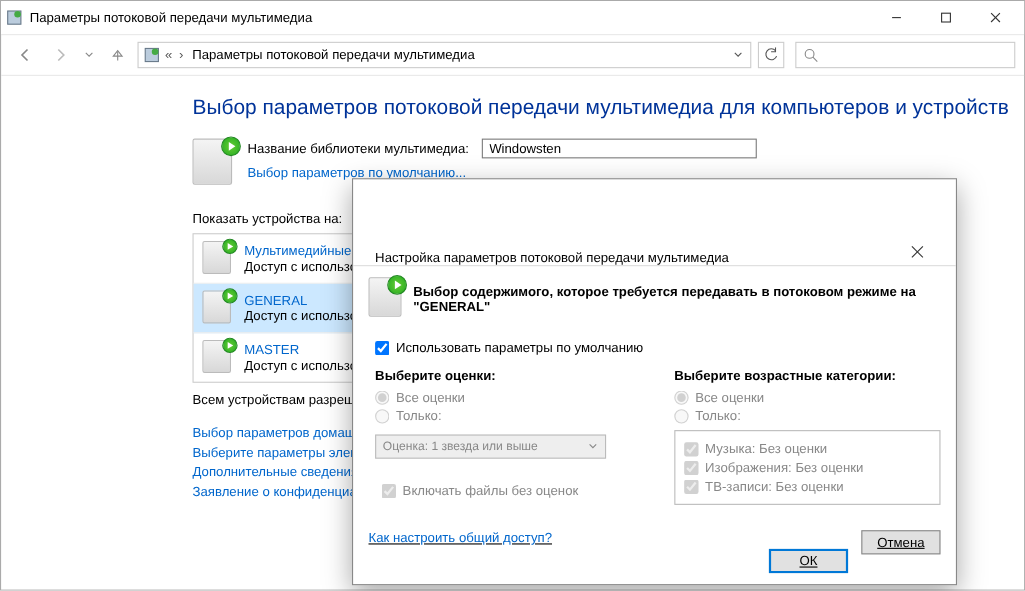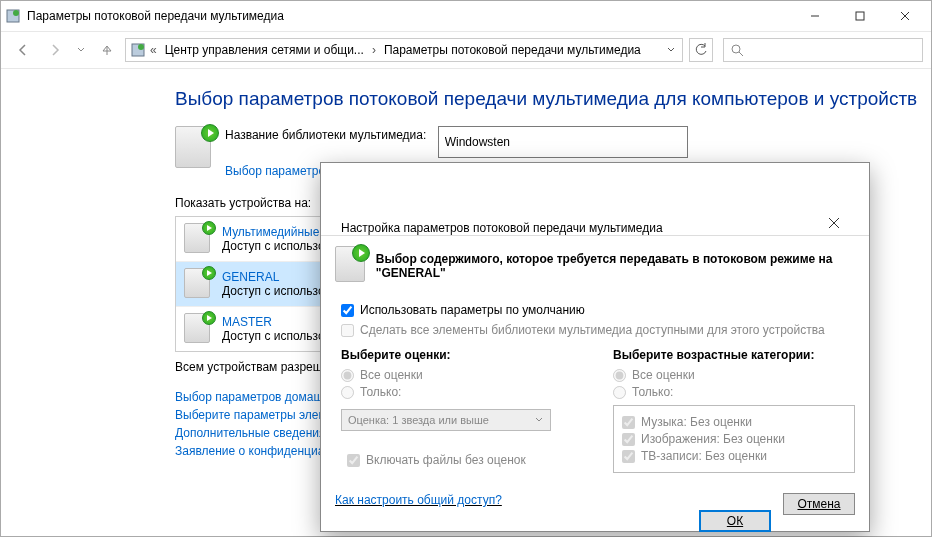--- a/index.html
+++ b/index.html
@@ -19,21 +19,21 @@
   .searchbox { width: 200px; height: 24px; border: 1px solid #ccc; display: flex; align-items: center; padding: 0 6px; margin-left: 6px; color: #888; }
   .searchbox .ph { flex:1; }
   .content { flex: 1; padding: 18px 10px 10px 174px; position: relative; }
   .heading { color: #003399; font-size: 19px; line-height: 1.3; margin-bottom: 14px; }
   .row1 { display: flex; align-items: flex-start; gap: 10px; }
   .device-icon { width: 40px; height: 48px; position: relative; }
   .device-icon .box { width: 36px; height: 42px; background: linear-gradient(#f4f4f4,#d8d8d8); border: 1px solid #bbb; border-radius: 2px; position: relative; }
   .device-icon .play { position: absolute; top: -2px; right: -4px; width: 18px; height: 18px; border-radius: 50%; background: radial-gradient(#6c3,#2a2); border: 1px solid #282; display: flex; align-items: center; justify-content: center;}
   .device-icon .play::after { content:""; border-left: 6px solid #fff; border-top: 4px solid transparent; border-bottom: 4px solid transparent; margin-left: 2px; }
   .libname-label { display: inline-block; padding-top: 2px; }
-  .libname-input { border: 1px solid #7a7a7a; height: 32px; width: 250px; padding: 0 6px; margin-left: 8px; vertical-align: top; }
+  .libname-input { border: 1px solid #7a7a7a; height: 18px; width: 250px; padding: 0 6px; margin-left: 8px; vertical-align: top; }
   .link { color: #0066cc; cursor: pointer; }
   .section-label { margin-top: 18px; margin-bottom: 6px; }
   .device-list { border: 1px solid #ccc; width: 540px; }
   .device-item { display: flex; align-items: center; gap: 10px; padding: 6px 8px; border-bottom: 1px solid #eee; }
   .device-item:last-child { border-bottom: none; }
   .device-item.selected { background: #cce8ff; }
   .device-item .dicon { width: 28px; height: 32px; position: relative; }
   .device-item .dicon .db { width: 26px; height: 30px; background: linear-gradient(#f4f4f4,#d8d8d8); border: 1px solid #bbb; border-radius: 2px; }
   .device-item .dicon .play { position: absolute; top: -2px; right: -4px; width: 14px; height: 14px; border-radius: 50%; background: radial-gradient(#6c3,#2a2); border: 1px solid #282; display: flex; align-items: center; justify-content: center;}
   .device-item .dicon .play::after { content:""; border-left: 5px solid #fff; border-top: 3px solid transparent; border-bottom: 3px solid transparent; margin-left:1px; }
@@ -123,21 +123,20 @@
       </div>
 
     <div class="breadcrumb">
       <span class="title-icon">
           <svg width="14" height="14">
             <rect x="1" y="1" width="12" height="12" fill="#bcd" stroke="#678"></rect>
             <circle cx="10" cy="4" r="3" fill="#4a4"></circle>
           </svg>
         </span>
       <span class="sep">«</span>
-      <span class="crumb">Центр управления сетями и общи...</span>
       <span class="sep">›</span>
       <span class="crumb">Параметры потоковой передачи мультимедиа</span>
       <span class="bc-chevron">
           <svg width="10" height="10">
             <path d="M2 3 L5 6 L8 3" fill="none" stroke="#555"></path>
           </svg>
         </span>
     </div>
     <div class="refresh">
         <svg width="14" height="14">
@@ -231,24 +230,20 @@
       <div class="device-icon" style="width:34px;height:40px">
           <div class="box" style="width:30px;height:36px"></div>
           <div class="play"></div>
         </div>
       <div class="txt">Выбор содержимого, которое требуется передавать в потоковом режиме на "GENERAL"</div>
     </div>
 
     <label class="chkrow">
       <input type="checkbox" checked="" style="">
       <span>Использовать параметры по умолчанию</span>
-    </label>
-    <label class="chkrow disabled">
-      <input type="checkbox" disabled="" style="">
-      <span>Сделать все элементы библиотеки мультимедиа доступными для этого устройства</span>
     </label>
 
     <div class="cols">
       <div class="col">
         <div class="colhead">Выберите оценки:</div>
         <label class="radio-row">
             <input type="radio" checked="" disabled="" style="">
             <span>Все оценки</span>
           </label>
         <label class="radio-row">

